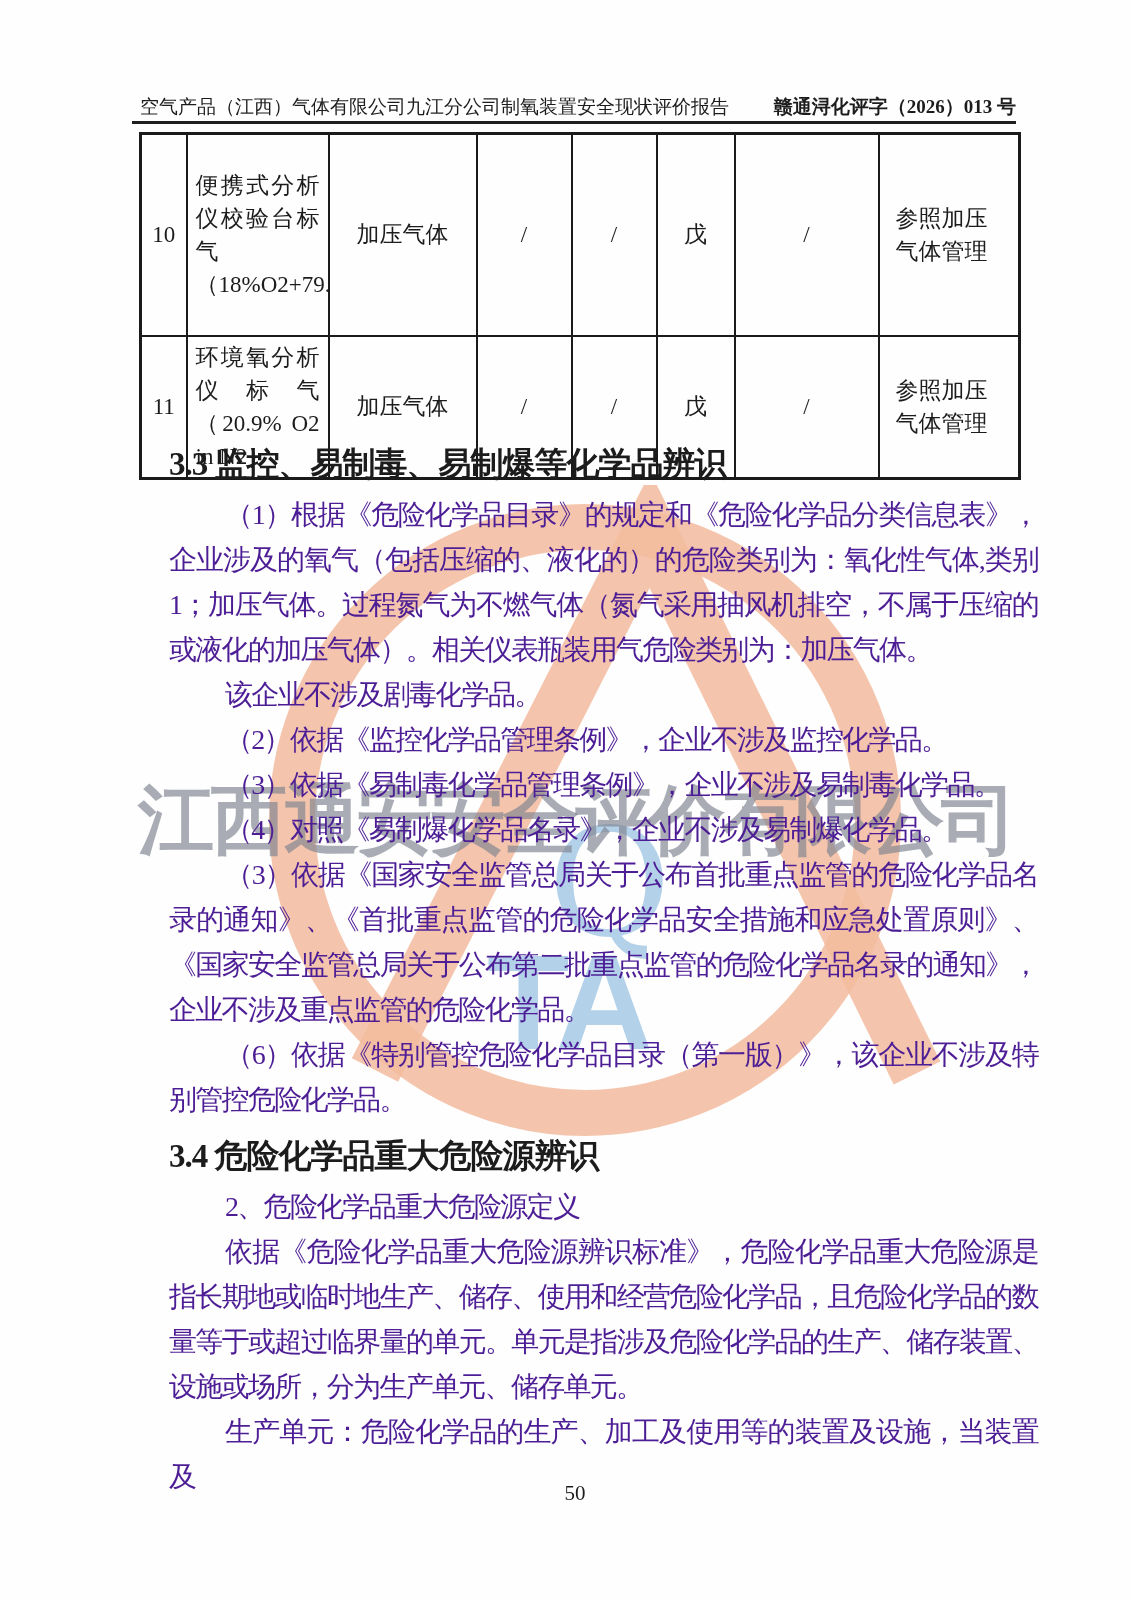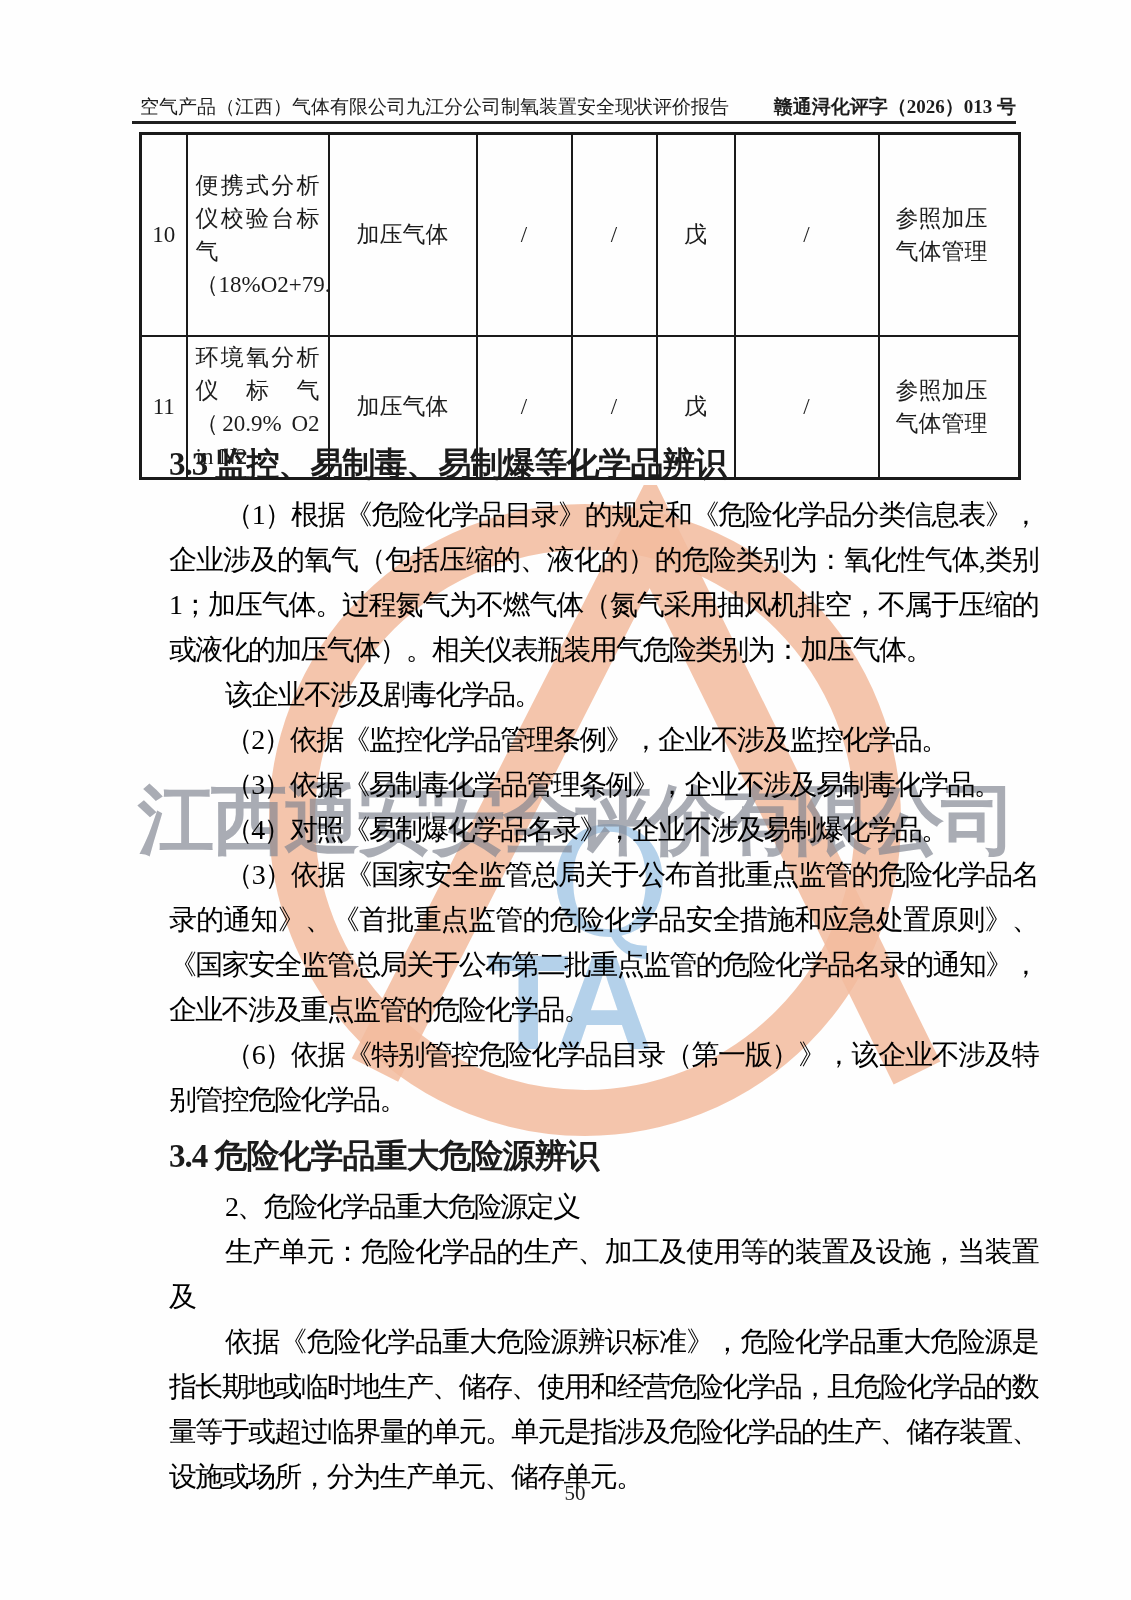--- a/index.html
+++ b/index.html
@@ -63,21 +63,21 @@
 
   
   .main { position:absolute; left:146px; top:444px; width:869px; z-index:10;margin-left:23px; }
   .sec-h {
     font-size:33px; font-weight:bold; line-height:40px;
     letter-spacing:-1px; margin-bottom:8px; white-space:nowrap;
   }
   .sec-h.second { margin-top:14px; }
   .main p {
     font-size:28px; line-height:45px; letter-spacing:-1.7px;
-    text-align:justify; text-indent:2em; color:#000000;
+    text-align:justify; text-indent:2em; color:#4c1d95;
   }
 
   
   .pageno {
     position:absolute; left:0; top:1481px; width:1150px; z-index:10;
     text-align:center; font-size:21px;
   }
 </style>
 </head>
 <body>
@@ -142,19 +142,19 @@
     <p>（1）根据《危险化学品目录》的规定和《危险化学品分类信息表》，企业涉及的氧气（包括压缩的、液化的）的危险类别为：氧化性气体,类别 1；加压气体。过程氮气为不燃气体（氮气采用抽风机排空，不属于压缩的或液化的加压气体）。相关仪表瓶装用气危险类别为：加压气体。</p>
     <p>该企业不涉及剧毒化学品。</p>
     <p>（2）依据《监控化学品管理条例》，企业不涉及监控化学品。</p>
     <p>（3）依据《易制毒化学品管理条例》，企业不涉及易制毒化学品。</p>
     <p>（4）对照《易制爆化学品名录》，企业不涉及易制爆化学品。</p>
     <p>（3）依据《国家安全监管总局关于公布首批重点监管的危险化学品名录的通知》、《首批重点监管的危险化学品安全措施和应急处置原则》、《国家安全监管总局关于公布第二批重点监管的危险化学品名录的通知》，企业不涉及重点监管的危险化学品。</p>
     <p>（6）依据《特别管控危险化学品目录（第一版）》，该企业不涉及特别管控危险化学品。</p>
 
     <div class="sec-h second">3.4 危险化学品重大危险源辨识</div>
     <p>2、危险化学品重大危险源定义</p>
+    <p>依据《危险化学品重大危险源辨识标准》，危险化学品重大危险源是指长期地或临时地生产、储存、使用和经营危险化学品，且危险化学品的数量等于或超过临界量的单元。单元是指涉及危险化学品的生产、储存装置、设施或场所，分为生产单元、储存单元。</p>
     <p>生产单元：危险化学品的生产、加工及使用等的装置及设施，当装置及</p>
-    <p>依据《危险化学品重大危险源辨识标准》，危险化学品重大危险源是指长期地或临时地生产、储存、使用和经营危险化学品，且危险化学品的数量等于或超过临界量的单元。单元是指涉及危险化学品的生产、储存装置、设施或场所，分为生产单元、储存单元。</p>
   </div>
 
   <div class="pageno">50</div>
 
 </div>
 
 </body></html>

